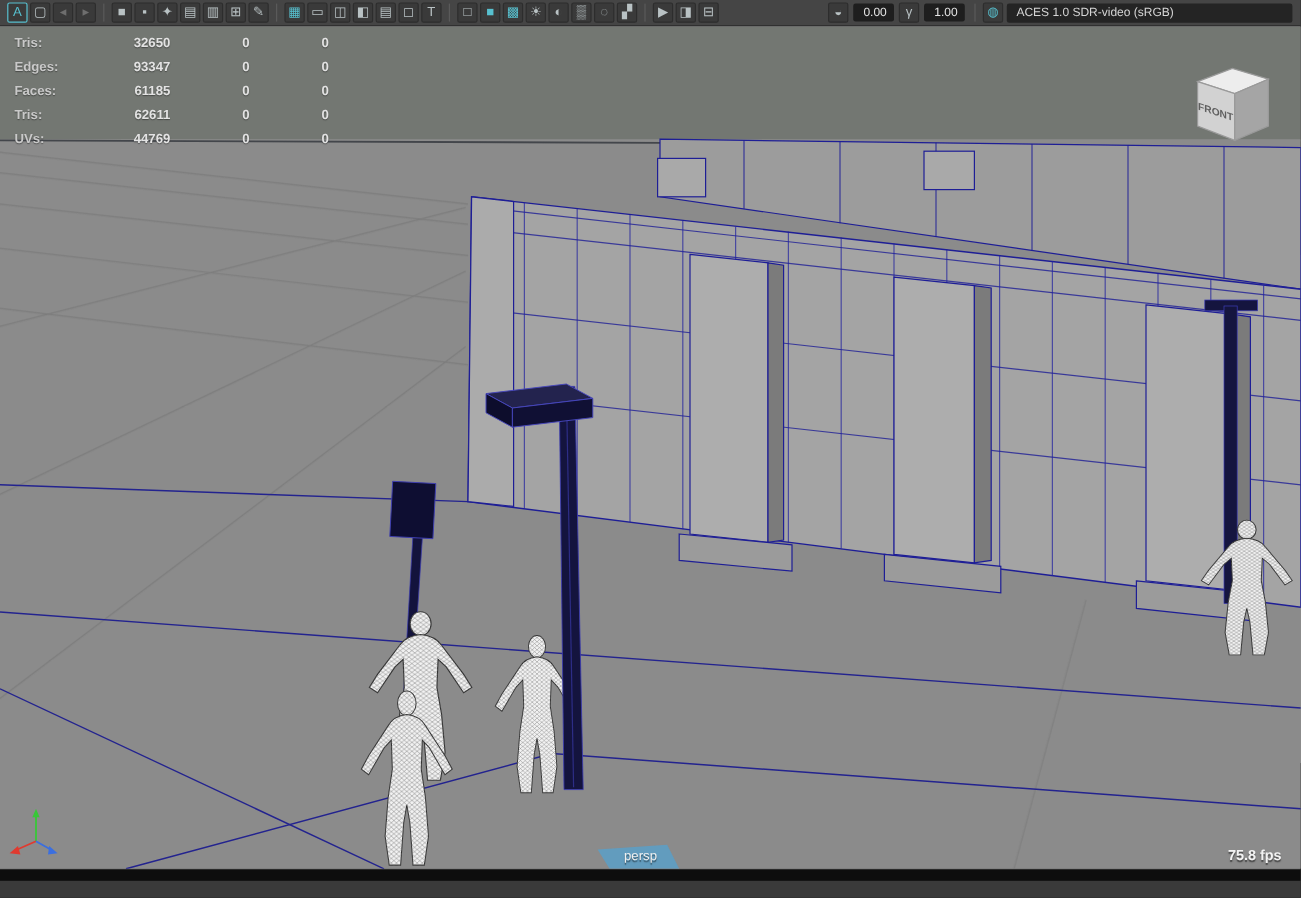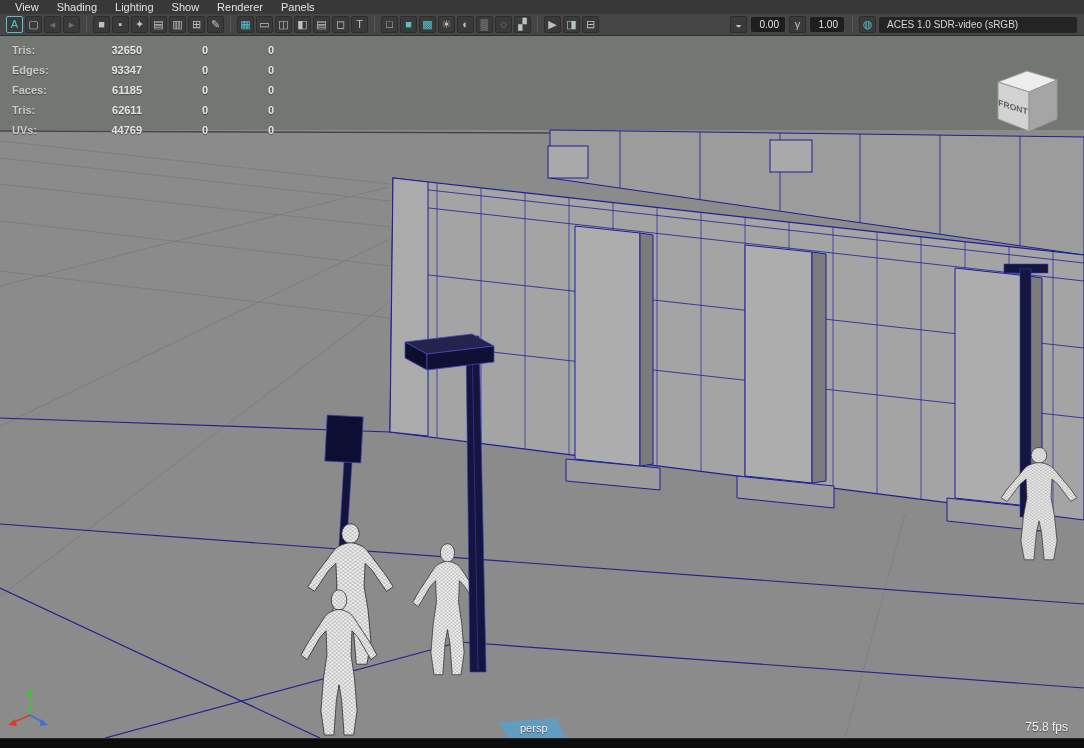--- a/index.html
+++ b/index.html
@@ -18,56 +18,48 @@
   .tbtn{width:17px;height:17px;display:flex;align-items:center;justify-content:center;
         font-size:11px;line-height:1;color:#b9c2c4;background:#3a3a3a;
         border:1px solid #2d2d2d;border-radius:2px;margin:0 1px;cursor:default;}
   .tbtn.teal{color:#57c0cf;}
   .tbtn.sel{border-color:#57c0cf;color:#57c0cf;}
   .tbtn.dim{color:#6e6e6e;}
   .tsep{width:1px;height:15px;background:#5a5a5a;margin:0 5px;}
   .tfield{background:#1e1e1e;color:#e6e6e6;font-size:10px;line-height:15px;
           padding:0 6px;border-radius:2px;min-width:34px;text-align:right;margin:16px 3px;}
   .tdrop{background:#242424;color:#d5d5d5;font-size:10px;line-height:16px;
-         padding:0 8px;border-radius:2px;width:198px;margin:0 2px;white-space:nowrap;
+         padding:0 8px;border-radius:2px;width:238px;margin:0 2px;white-space:nowrap;
          overflow:hidden;}
   .rightcluster{margin-left:auto;display:flex;align-items:center;}
 
   
   .viewport{position:relative;width:1084px;height:702px;background:#8b8b8b;overflow:hidden;}
   .scene{position:absolute;left:0;top:0;}
 
   .hud{position:absolute;left:12px;top:4px;display:grid;
        grid-template-columns:56px 74px 66px 66px;line-height:20px;
        font-size:11px;font-weight:bold;color:#d8d8d8;
        text-shadow:0 1px 1px rgba(0,0,0,.4);}
   .hud .lbl{text-align:left;color:#c9c9c9;}
   .hud .num{text-align:right;color:#e3e3e3;}
 
   .persp-label{position:absolute;left:520px;top:686px;font-size:11px;
                color:#f0f0f0;text-shadow:0 1px 1px rgba(0,0,0,.5);}
-  .fps-label{position:absolute;right:16px;top:684px;font-size:12px;font-weight:normal;
+  .fps-label{position:absolute;right:16px;top:684px;font-size:12px;font-weight:bold;
              color:#f2f2f2;text-shadow:0 1px 1px rgba(0,0,0,.5);}
 
   
   .bottombar{height:10px;background:#0d0d0d;border-top:1px solid #2a2a2a;}
 </style>
 </head>
 <body>
 
 <div class="app">
 
-  <div class="menubar">
-    <span>View</span>
-    <span>Shading</span>
-    <span>Lighting</span>
-    <span>Show</span>
-    <span>Renderer</span>
-    <span>Panels</span>
-  </div>
 
   <div class="toolbar">
     <span class="tbtn sel">A</span>
     <span class="tbtn">▢</span>
     <span class="tbtn dim">◂</span>
     <span class="tbtn dim">▸</span>
     <span class="tsep"></span>
     <span class="tbtn">■</span>
     <span class="tbtn">▪</span>
     <span class="tbtn">✦</span>

